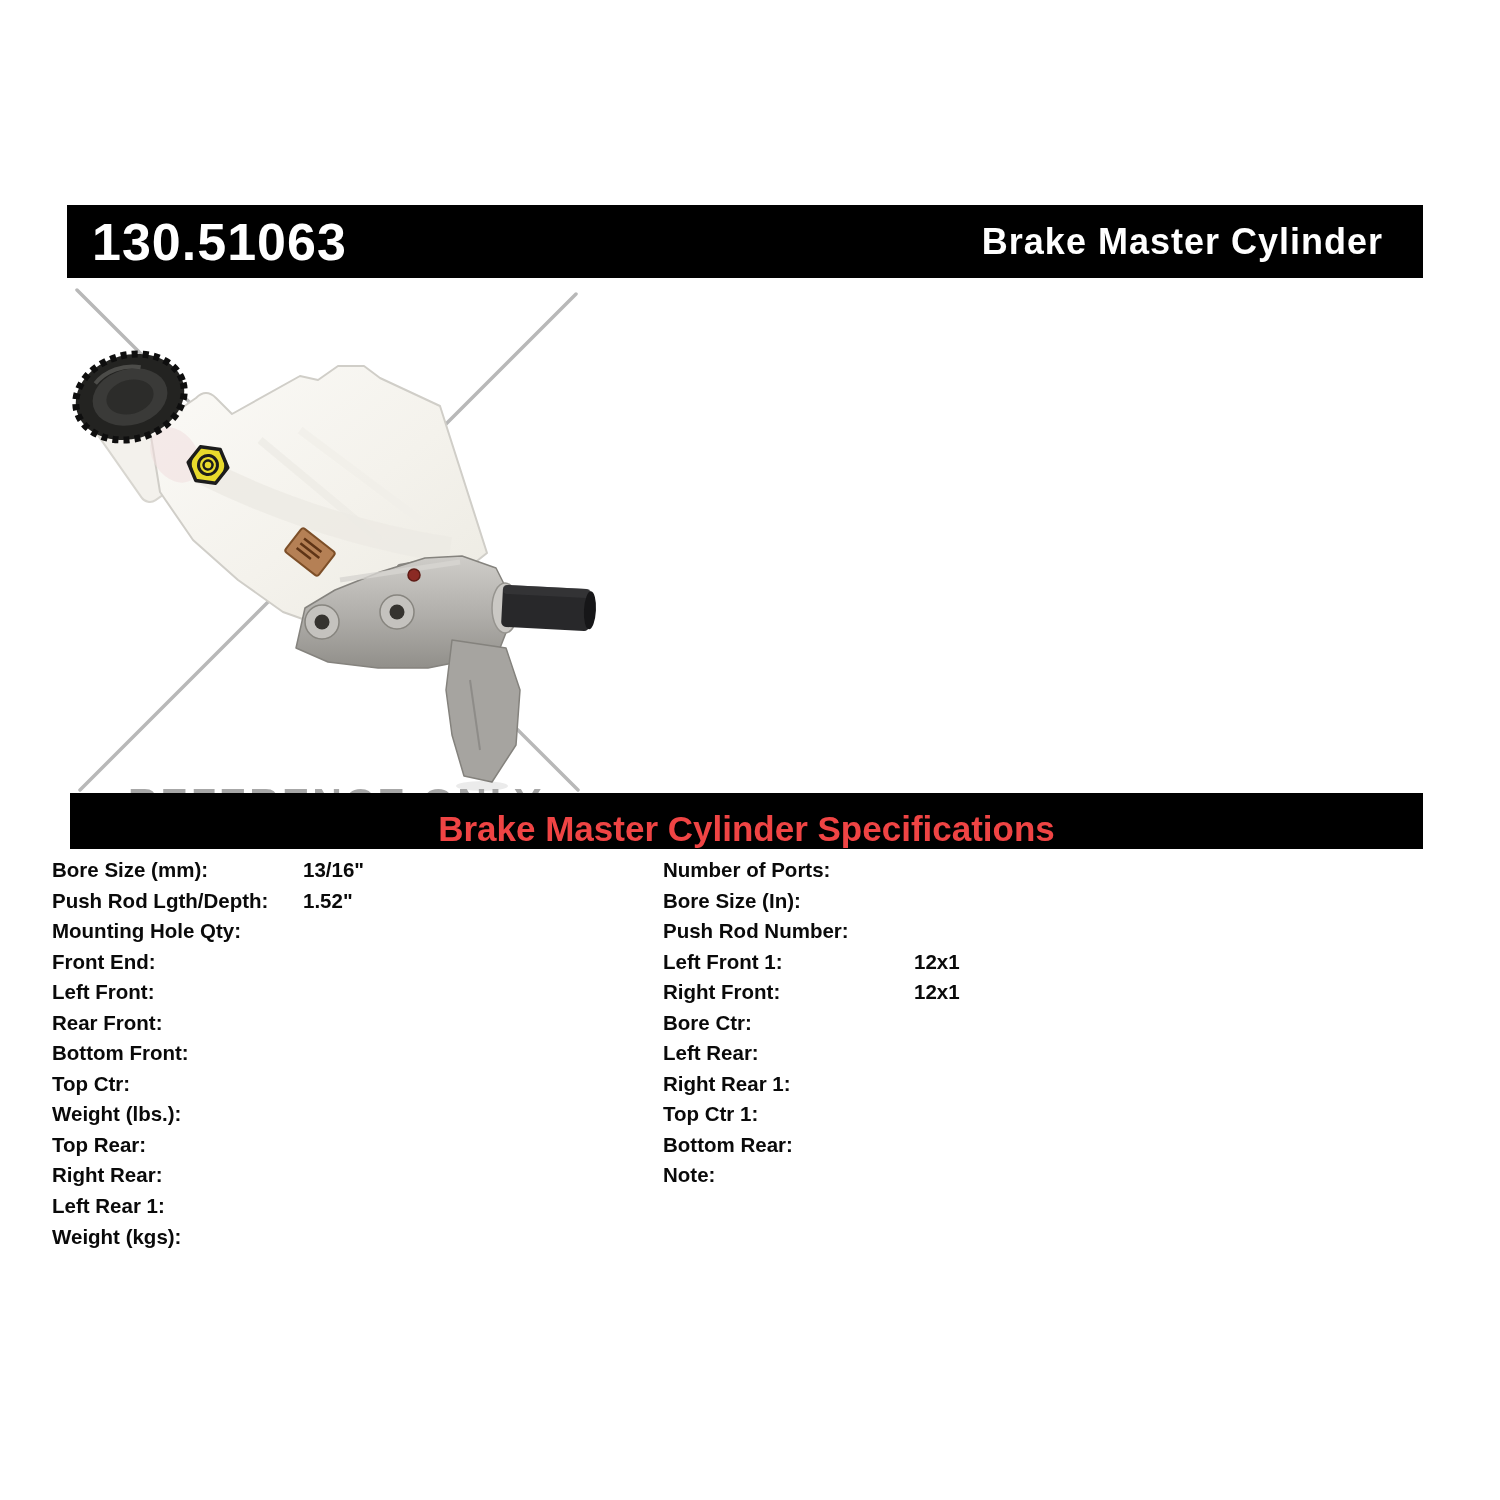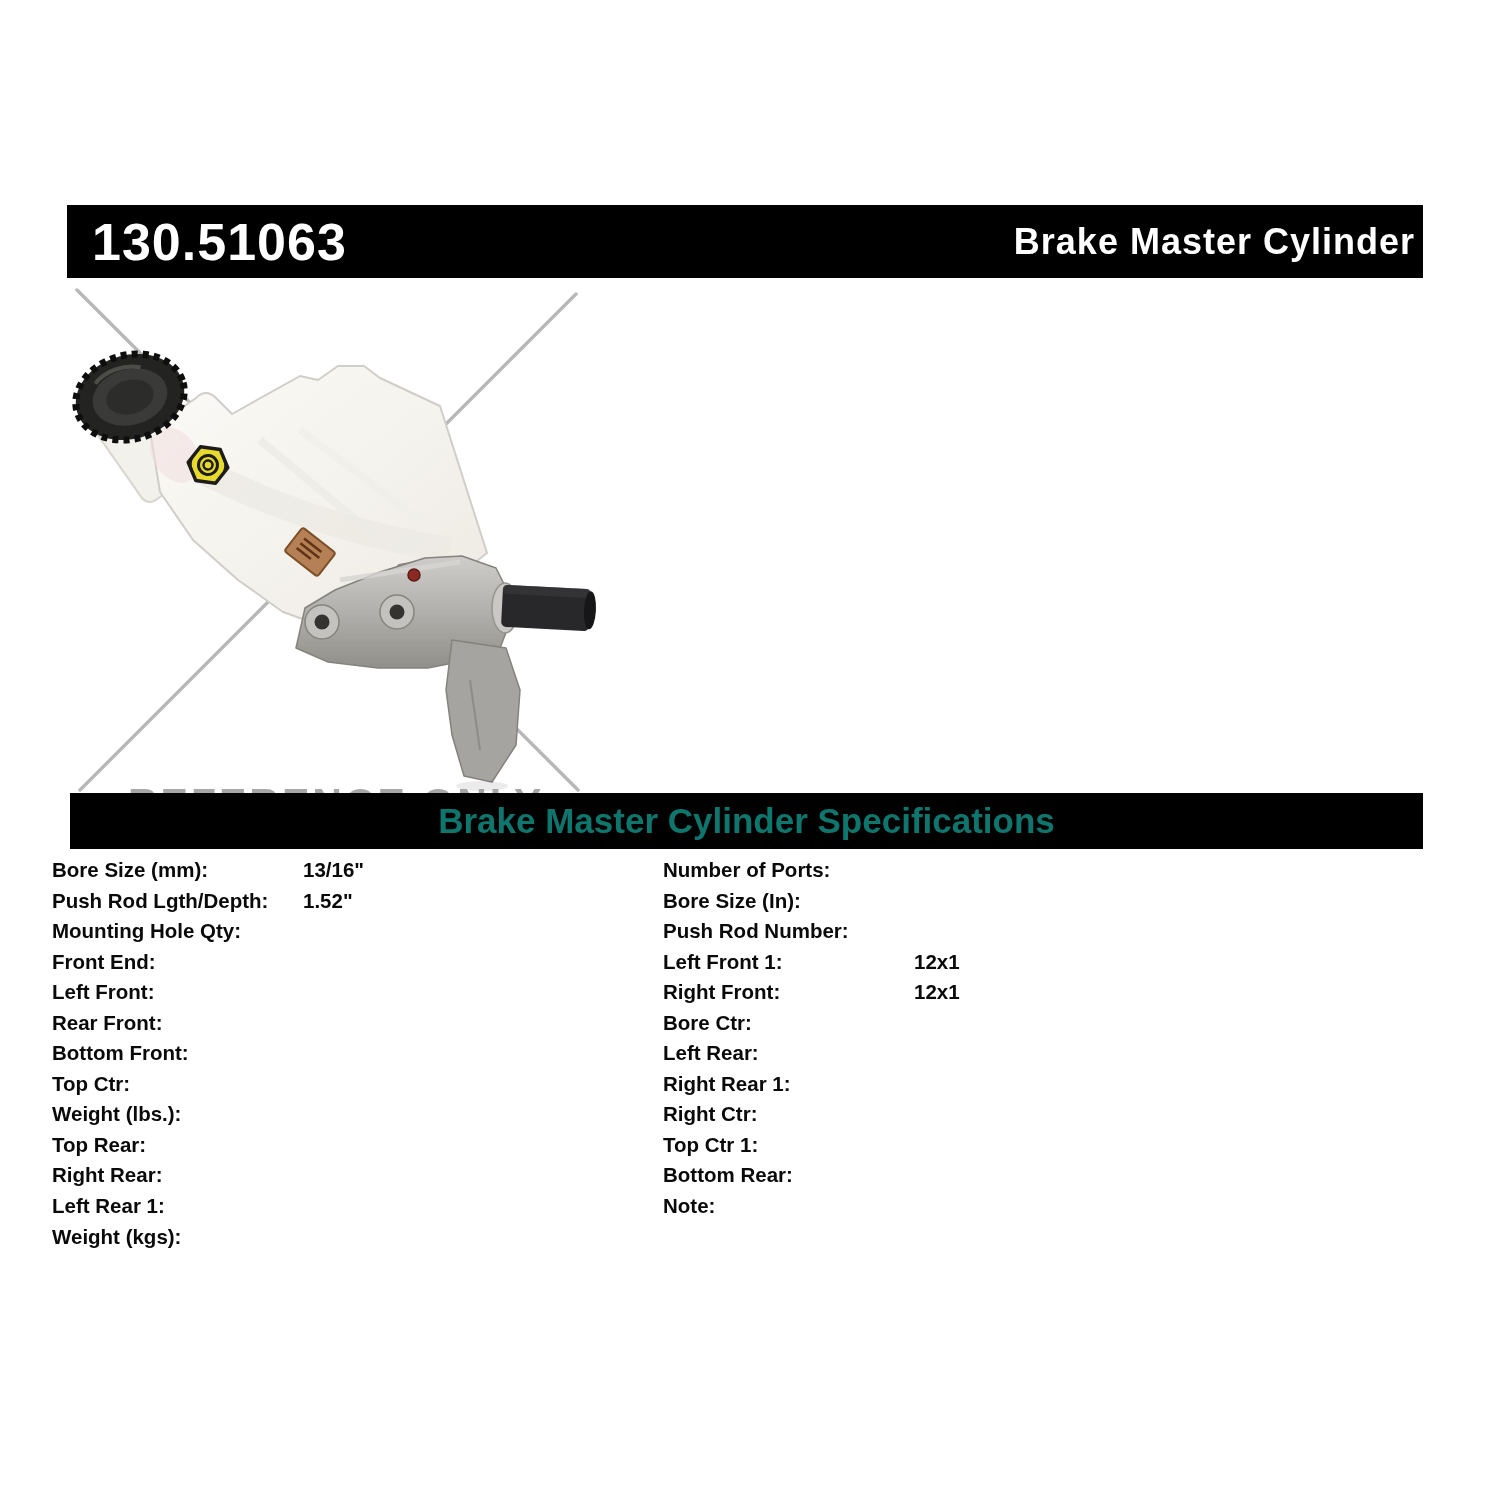--- a/index.html
+++ b/index.html
@@ -8,31 +8,31 @@
     width:1500px;height:1500px;
     background:#ffffff;
     font-family:"Liberation Sans", sans-serif;
     overflow:hidden;
   }
   
   .header-bar{
     position:absolute;left:67px;top:205px;width:1356px;height:73px;
     background:#000000;color:#ffffff;
     display:flex;align-items:center;justify-content:space-between;
-    padding:0 8px 0 25px;box-sizing:border-box;
+    padding:0 40px 0 25px;box-sizing:border-box;
   }
   .part-number{font-size:52px;font-weight:bold;letter-spacing:1px;white-space:nowrap;}
   .product-title{font-size:36px;font-weight:bold;letter-spacing:1px;white-space:nowrap;text-align:center;}
   
   .product-area{position:absolute;left:0px;top:280px;width:1200px;height:514px;}
   
   .specs-bar{
     position:absolute;left:70px;top:793px;width:1353px;height:56px;
-    background:#000000;color:#0f766e;
-    display:flex;align-items:center;justify-content:center;
+    background:#000000;color:#ef4444;
+    display:flex;align-items:flex-end;justify-content:center;
   }
   .specs-bar-title{font-size:35px;font-weight:bold;white-space:nowrap;}
   
   .spec-col{position:absolute;top:855px;width:560px;}
   .spec-col.left{left:52px;}
   .spec-col.right{left:663px;}
   .spec-row{display:flex;height:30.55px;line-height:30.55px;}
   .spec-label{
     width:240px;text-align:left;
     font-size:20.5px;font-weight:bold;color:#0a0a0a;white-space:nowrap;
@@ -224,24 +224,20 @@
       </div>
       <div class="spec-row">
         <div class="spec-label">Left Rear:</div>
         <div class="spec-value"></div>
       </div>
       <div class="spec-row">
         <div class="spec-label">Right Rear 1:</div>
         <div class="spec-value"></div>
       </div>
       <div class="spec-row">
-        <div class="spec-label">Right Ctr:</div>
-        <div class="spec-value"></div>
-      </div>
-      <div class="spec-row">
         <div class="spec-label">Top Ctr 1:</div>
         <div class="spec-value"></div>
       </div>
       <div class="spec-row">
         <div class="spec-label">Bottom Rear:</div>
         <div class="spec-value"></div>
       </div>
       <div class="spec-row">
         <div class="spec-label">Note:</div>
         <div class="spec-value"></div>

